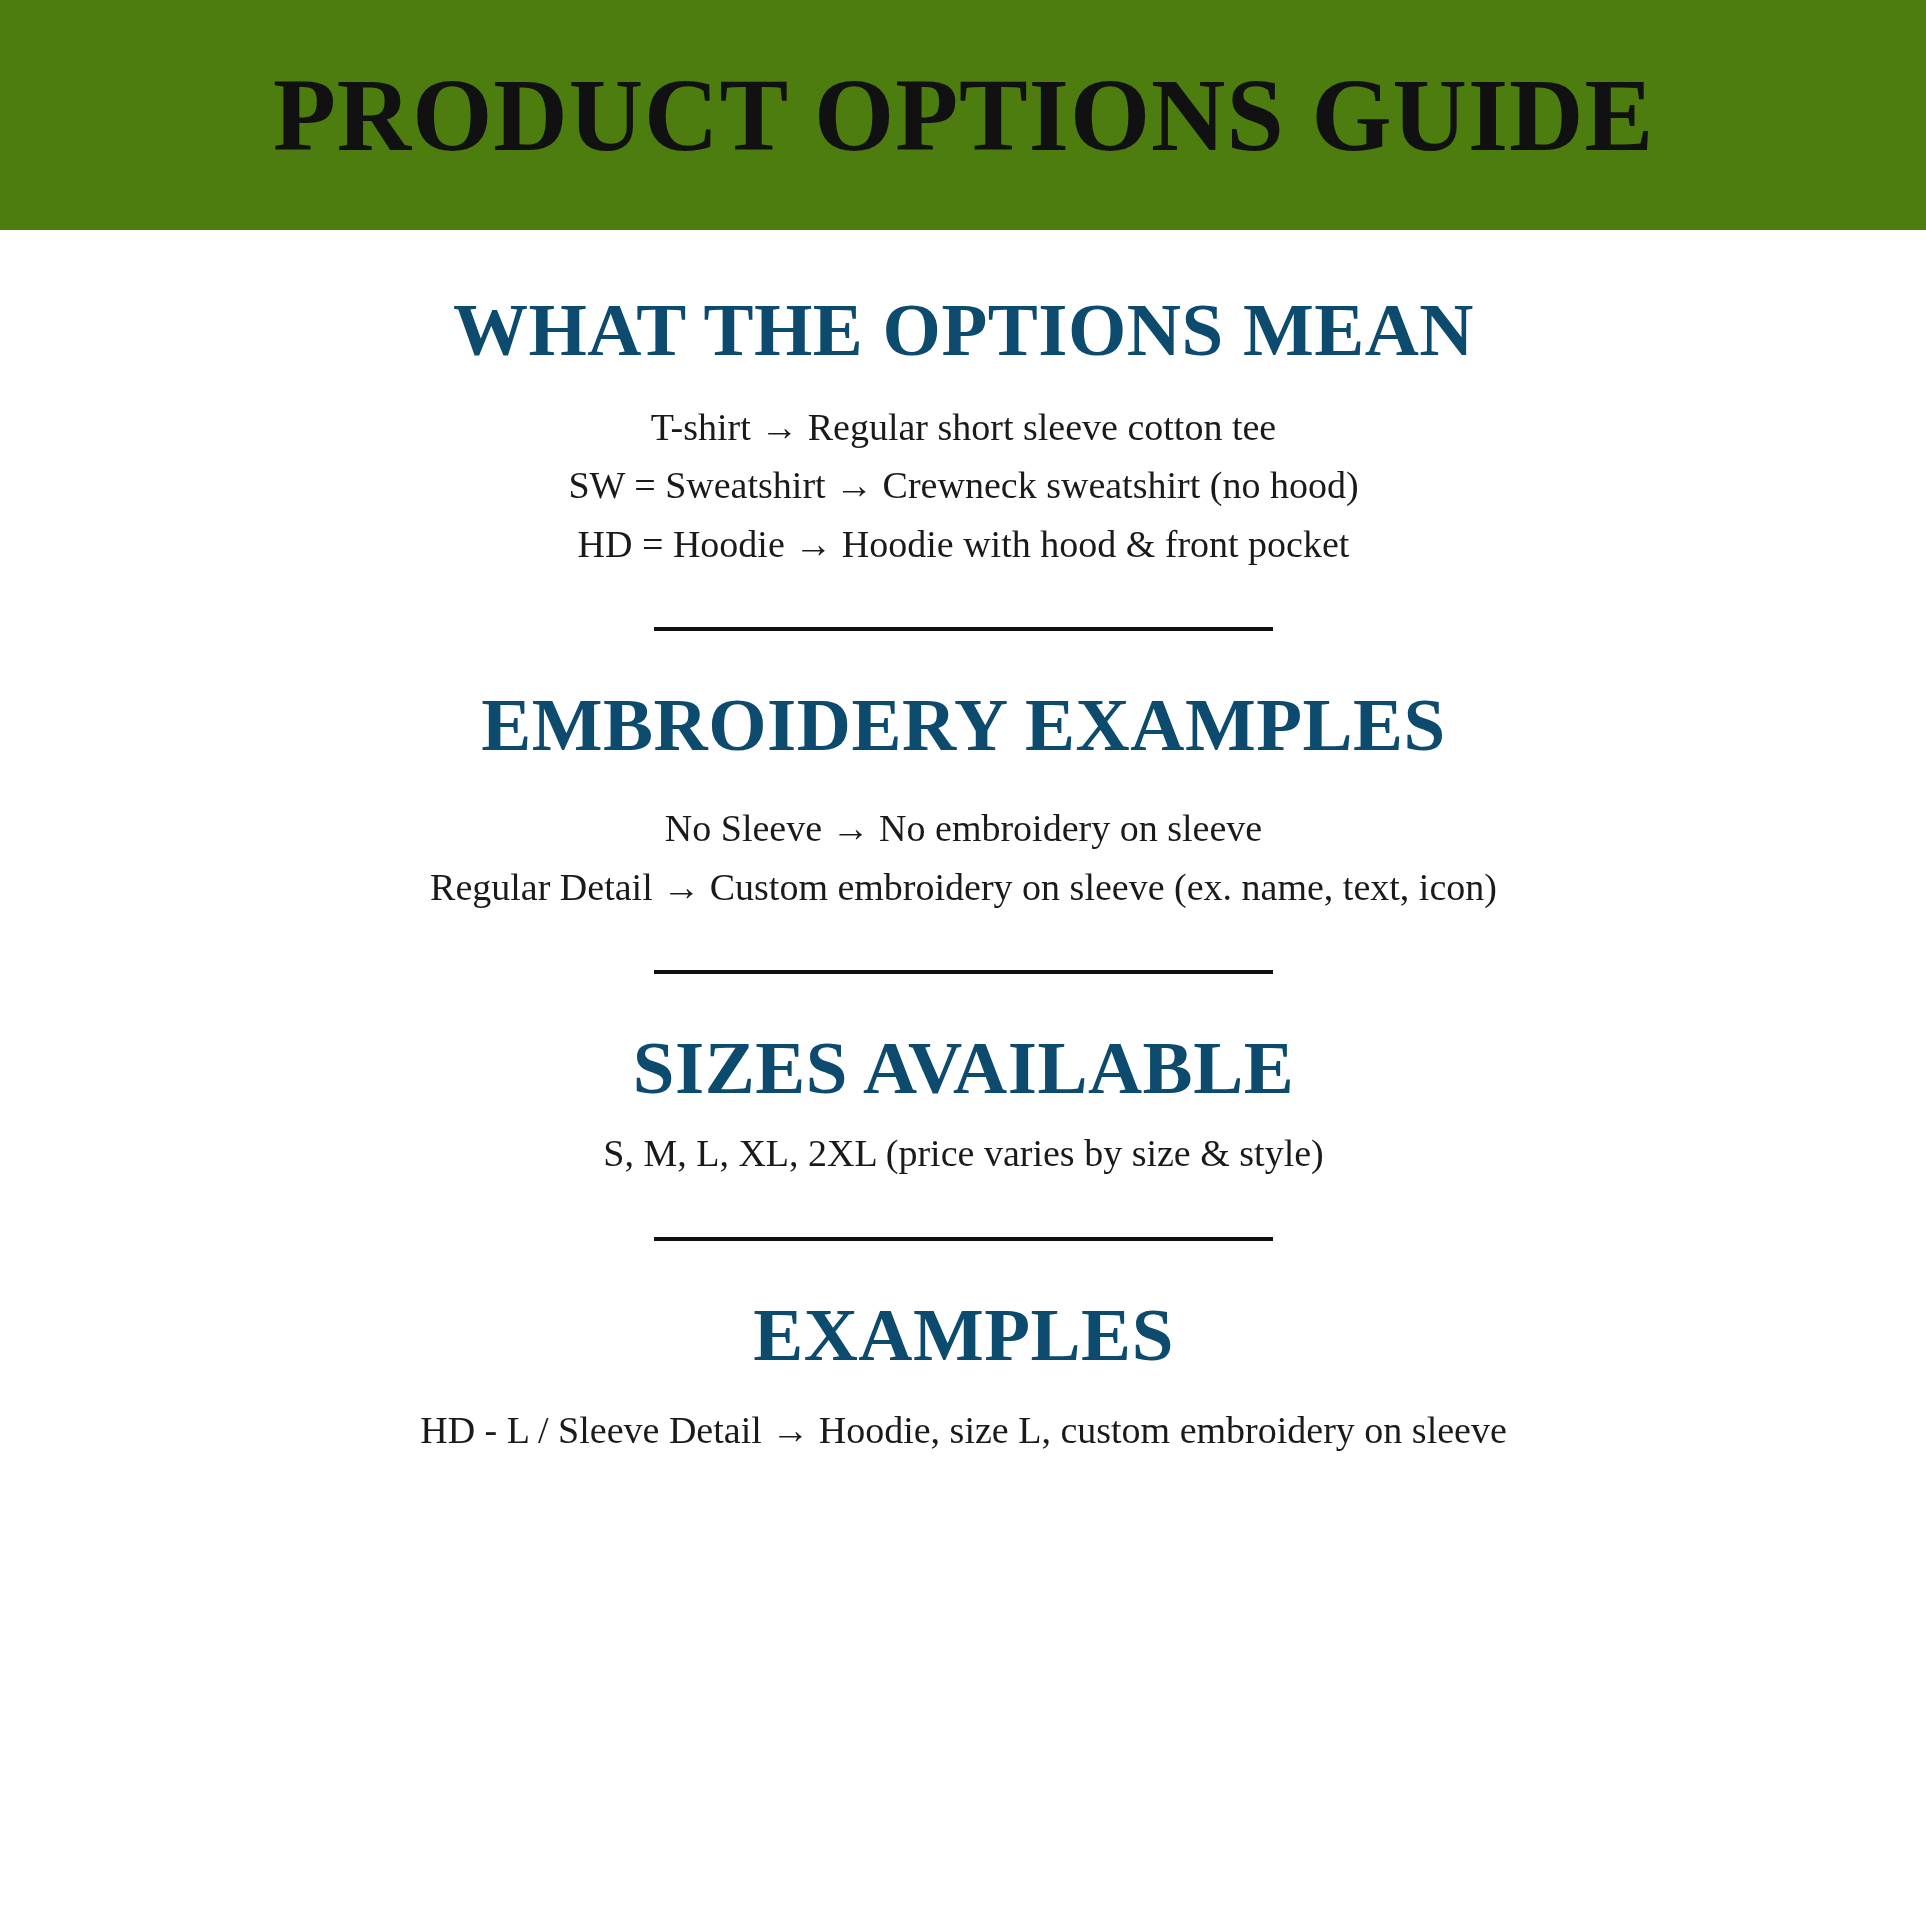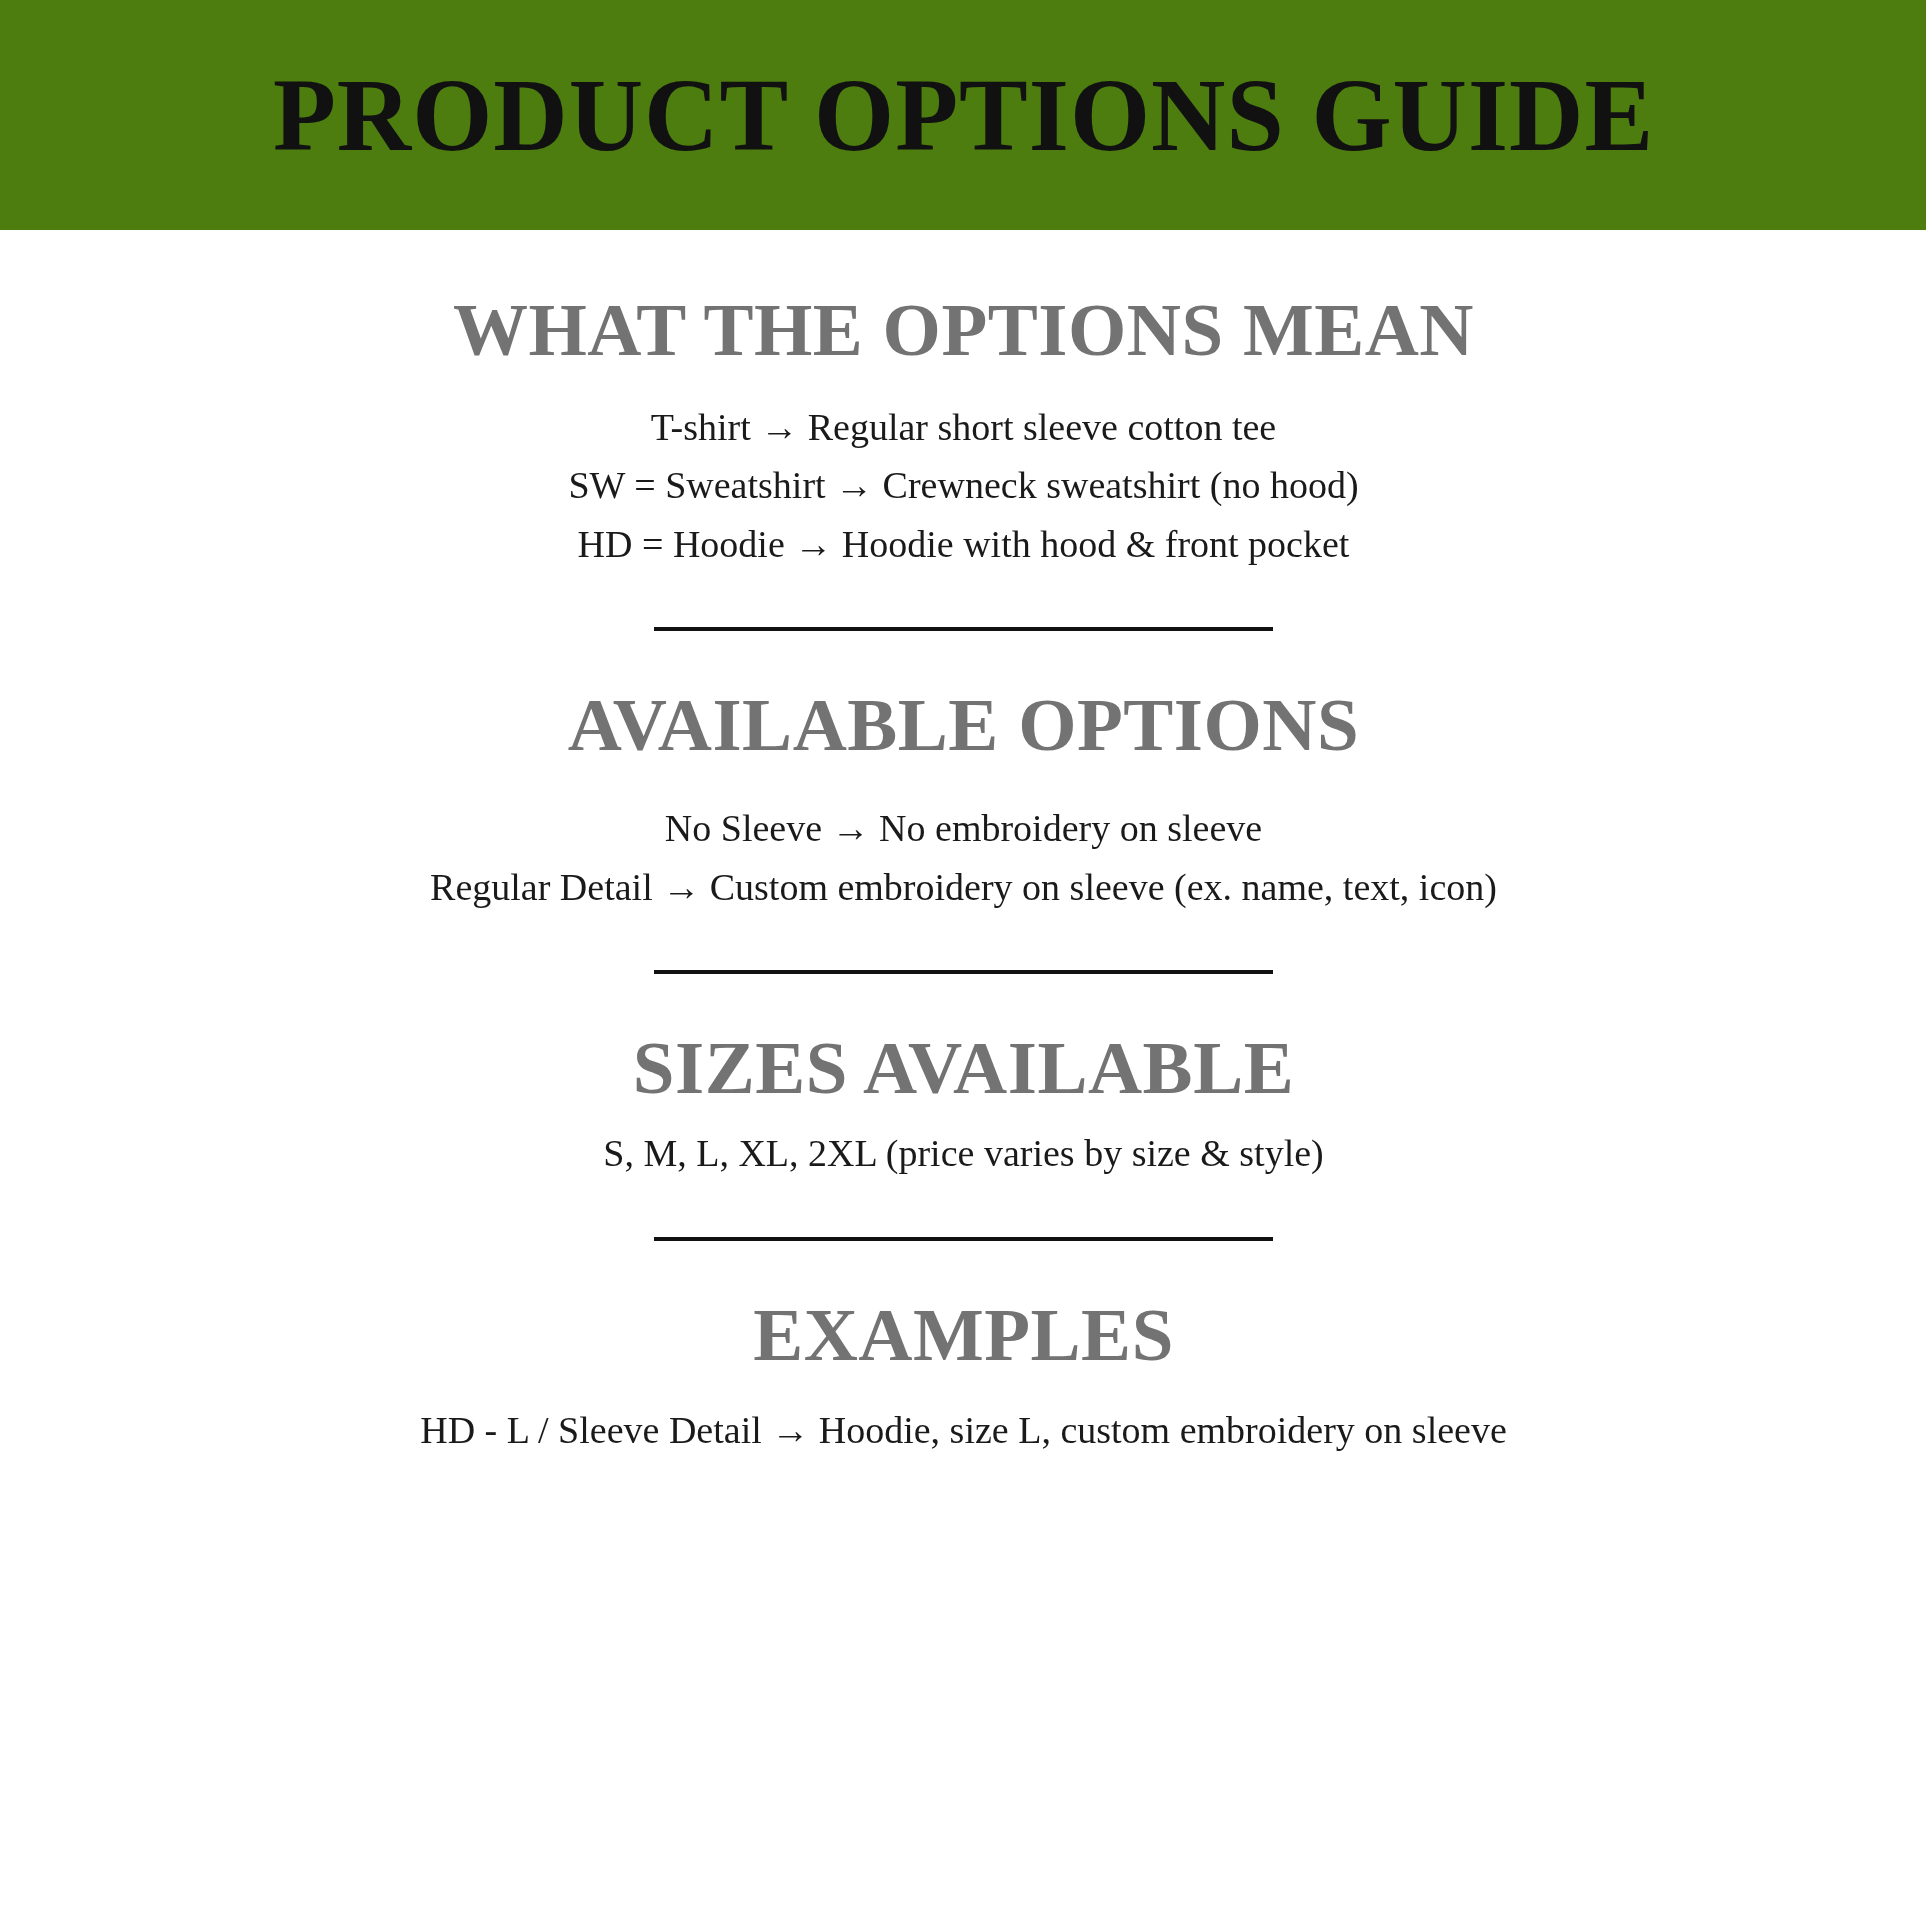--- a/index.html
+++ b/index.html
@@ -50,21 +50,21 @@
     display: flex;
     flex-direction: column;
     align-items: center;
   }
   .section-title {
     font-family: "Liberation Serif", serif;
     font-weight: bold;
     font-size: 75px;
     letter-spacing: 0.5px;
     text-align: center;
-    color: #737373;
+    color: #0c4a6e;
     margin: 0 0 28px 0;
   }
   .line {
     font-family: "Liberation Serif", serif;
     font-size: 38px;
     line-height: 1.38;
     text-align: center;
     color: #1a1a1a;
     margin: 0;
     padding: 0 40px;
@@ -97,21 +97,21 @@
       <div class="lines-tight">
         <p class="line">T-shirt → Regular short sleeve cotton tee</p>
         <p class="line">SW = Sweatshirt → Crewneck sweatshirt (no hood)</p>
         <p class="line">HD = Hoodie → Hoodie with hood &amp; front pocket</p>
       </div>
     </div>
 
     <div class="divider"></div>
 
     <div class="section sec-emb">
-      <h2 class="section-title">AVAILABLE OPTIONS</h2>
+      <h2 class="section-title">EMBROIDERY EXAMPLES</h2>
       <div class="lines-tight">
         <p class="line">No Sleeve → No embroidery on sleeve</p>
         <p class="line">Regular Detail → Custom embroidery on sleeve (ex. name, text, icon)</p>
       </div>
     </div>
 
     <div class="divider"></div>
 
     <div class="section sec-sizes">
       <h2 class="section-title">SIZES AVAILABLE</h2>

